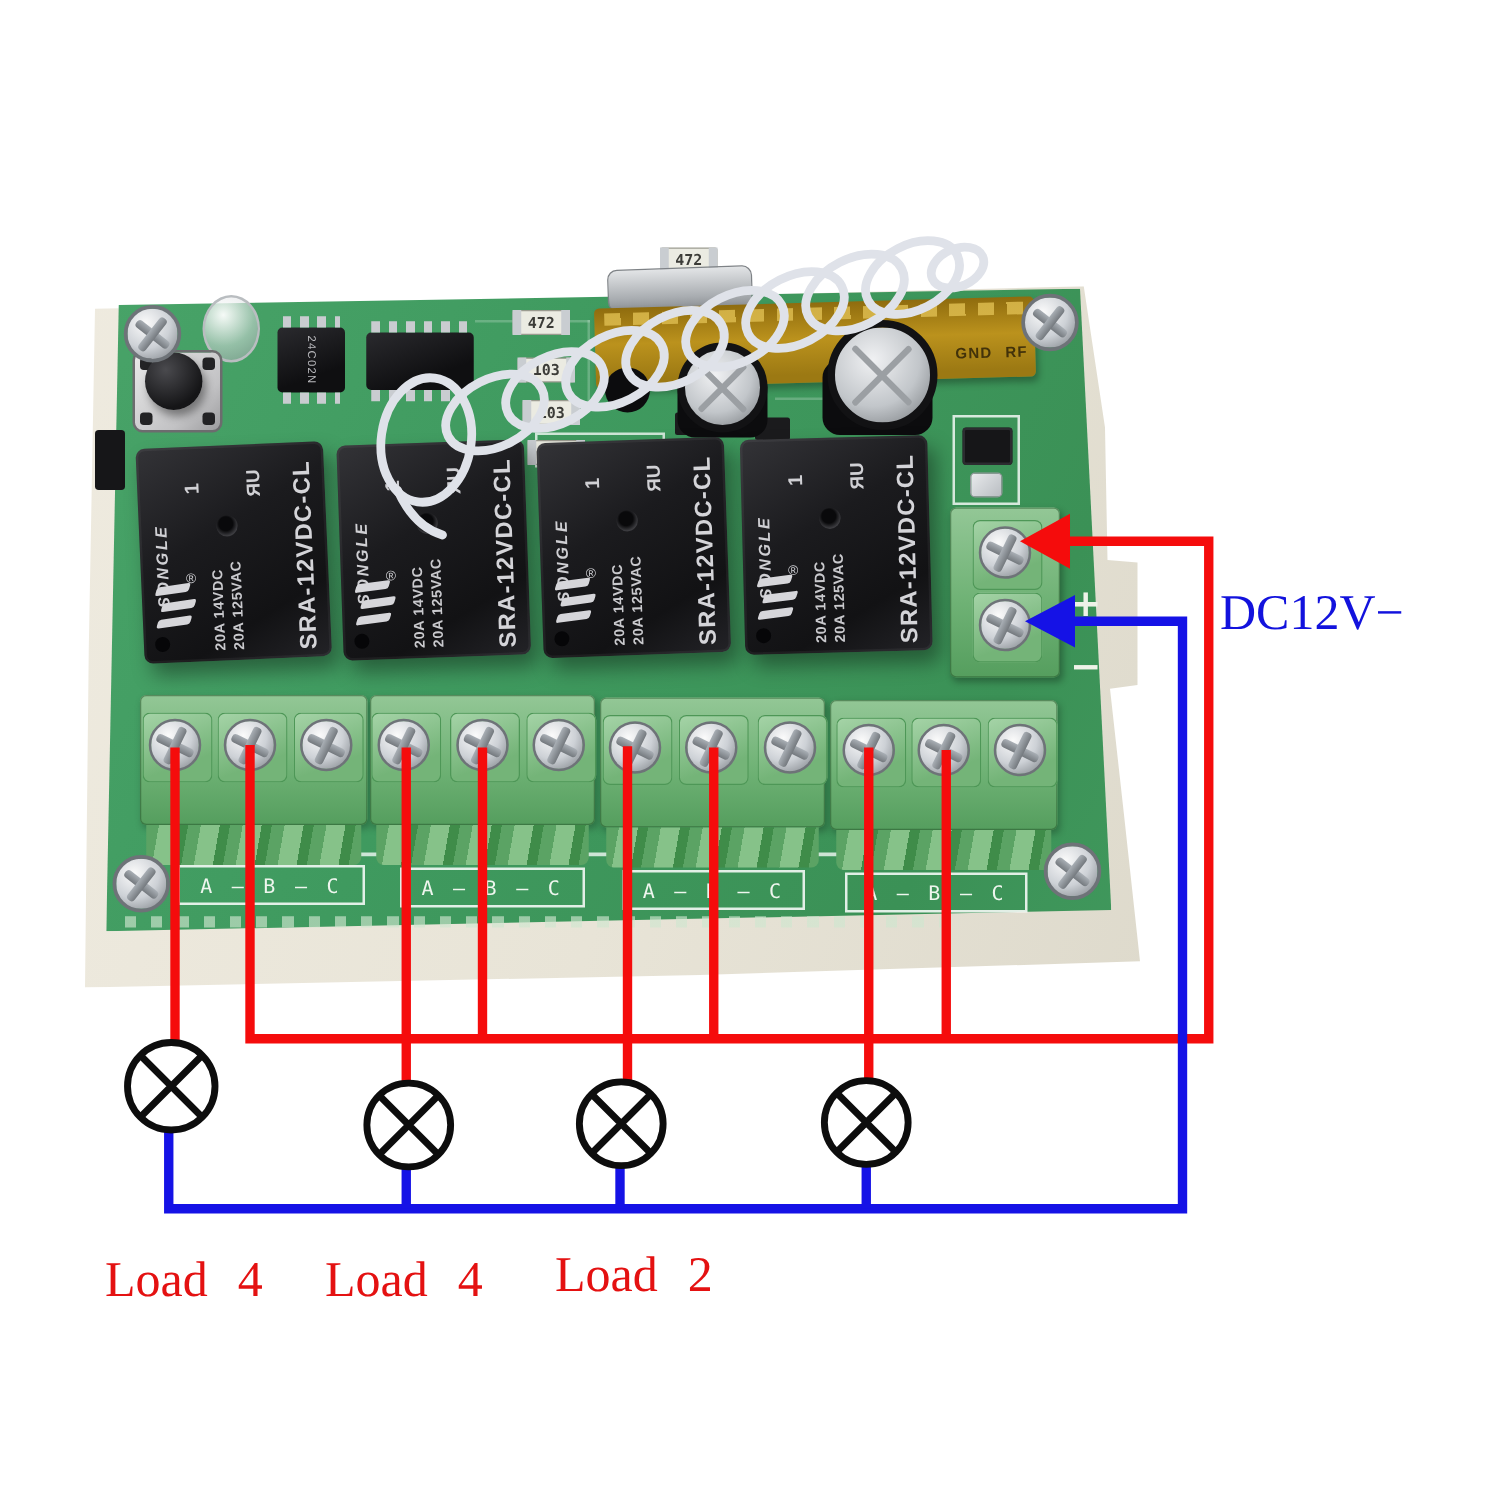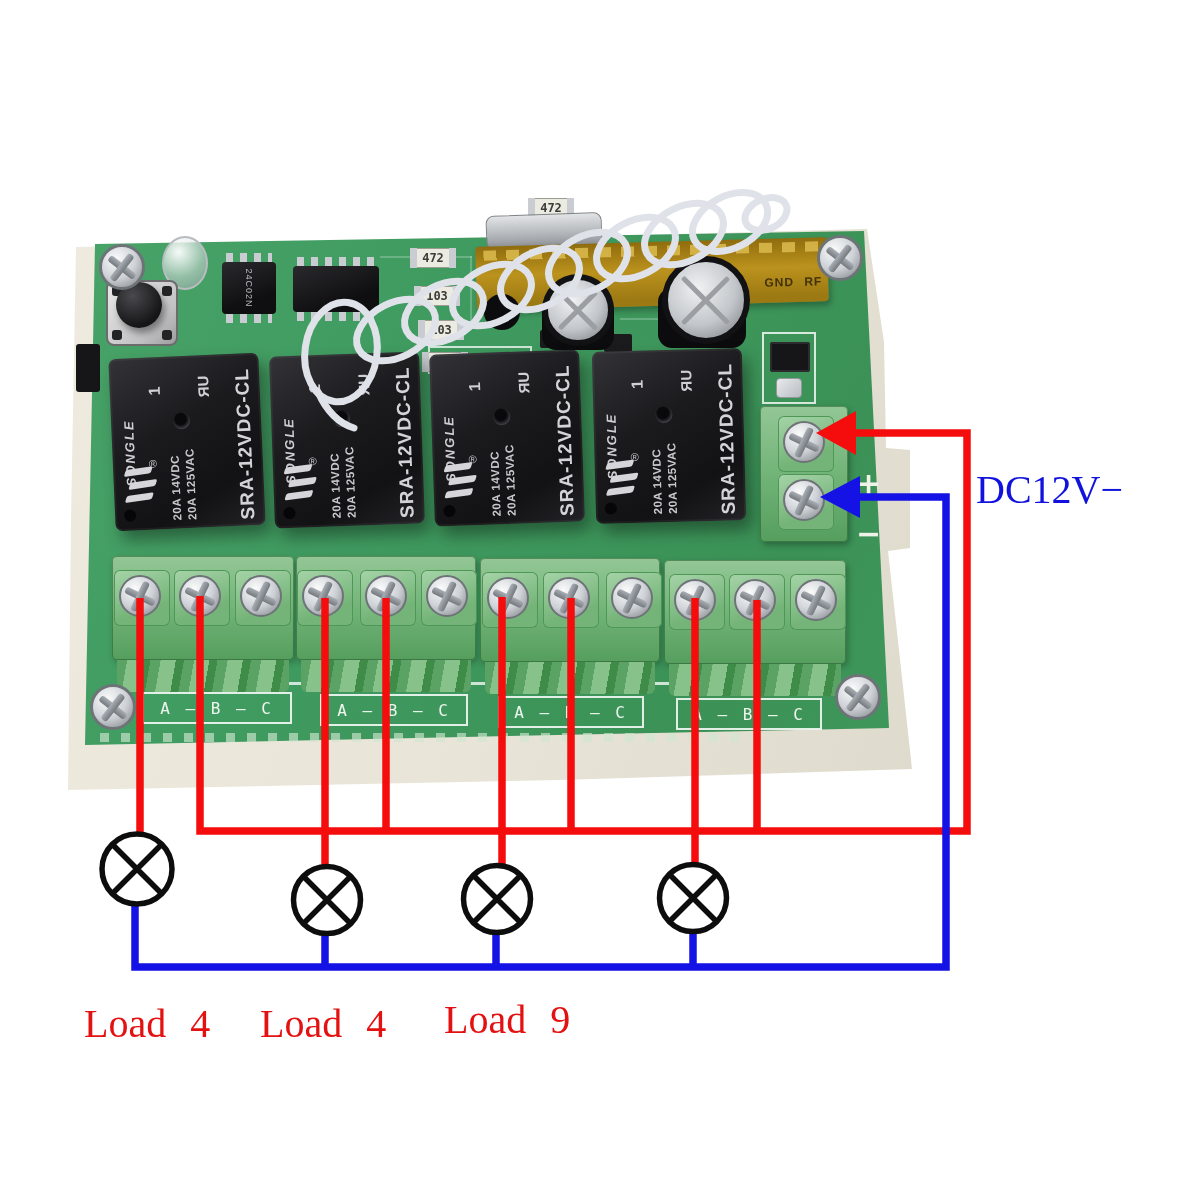--- a/index.html
+++ b/index.html
@@ -375,15 +375,15 @@
       <circle cx="497" cy="899" r="33.5" fill="#ffffff"></circle>
       <path d="M 473 875 L 521 923 M 473 923 L 521 875" fill="none"></path>
       <circle cx="693" cy="898" r="33.5" fill="#ffffff"></circle>
       <path d="M 669 874 L 717 922 M 669 922 L 717 874" fill="none"></path>
     </g>
   </svg>
 
   <div class="lbl blue" style="left:976px;top:466px;">DC12V−</div>
   <div class="lbl red load" style="left:84px;top:1000px;">Load 4</div>
   <div class="lbl red load" style="left:260px;top:1000px;">Load 4</div>
-  <div class="lbl red load" style="left:444px;top:996px;">Load 9</div>
+  <div class="lbl red load" style="left:444px;top:996px;">Load 2</div>
 
 </div>
 
 </body></html>

